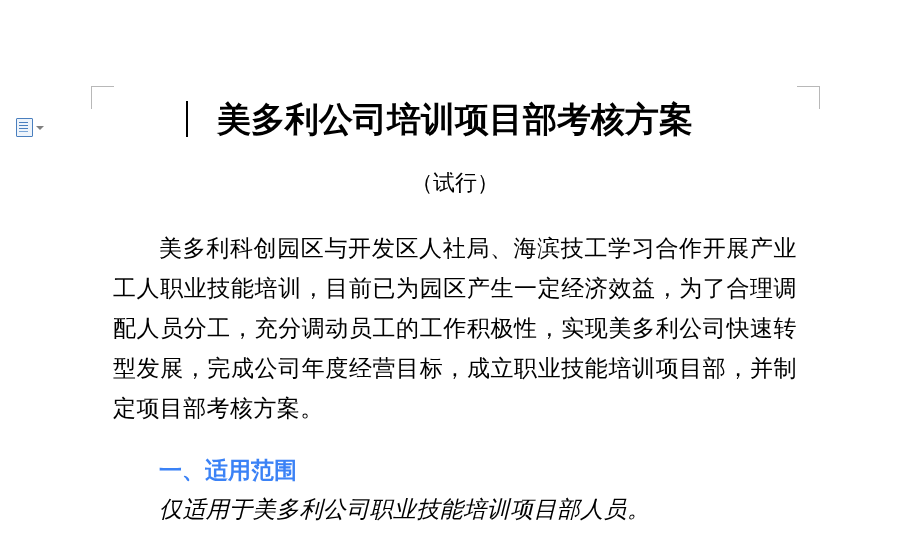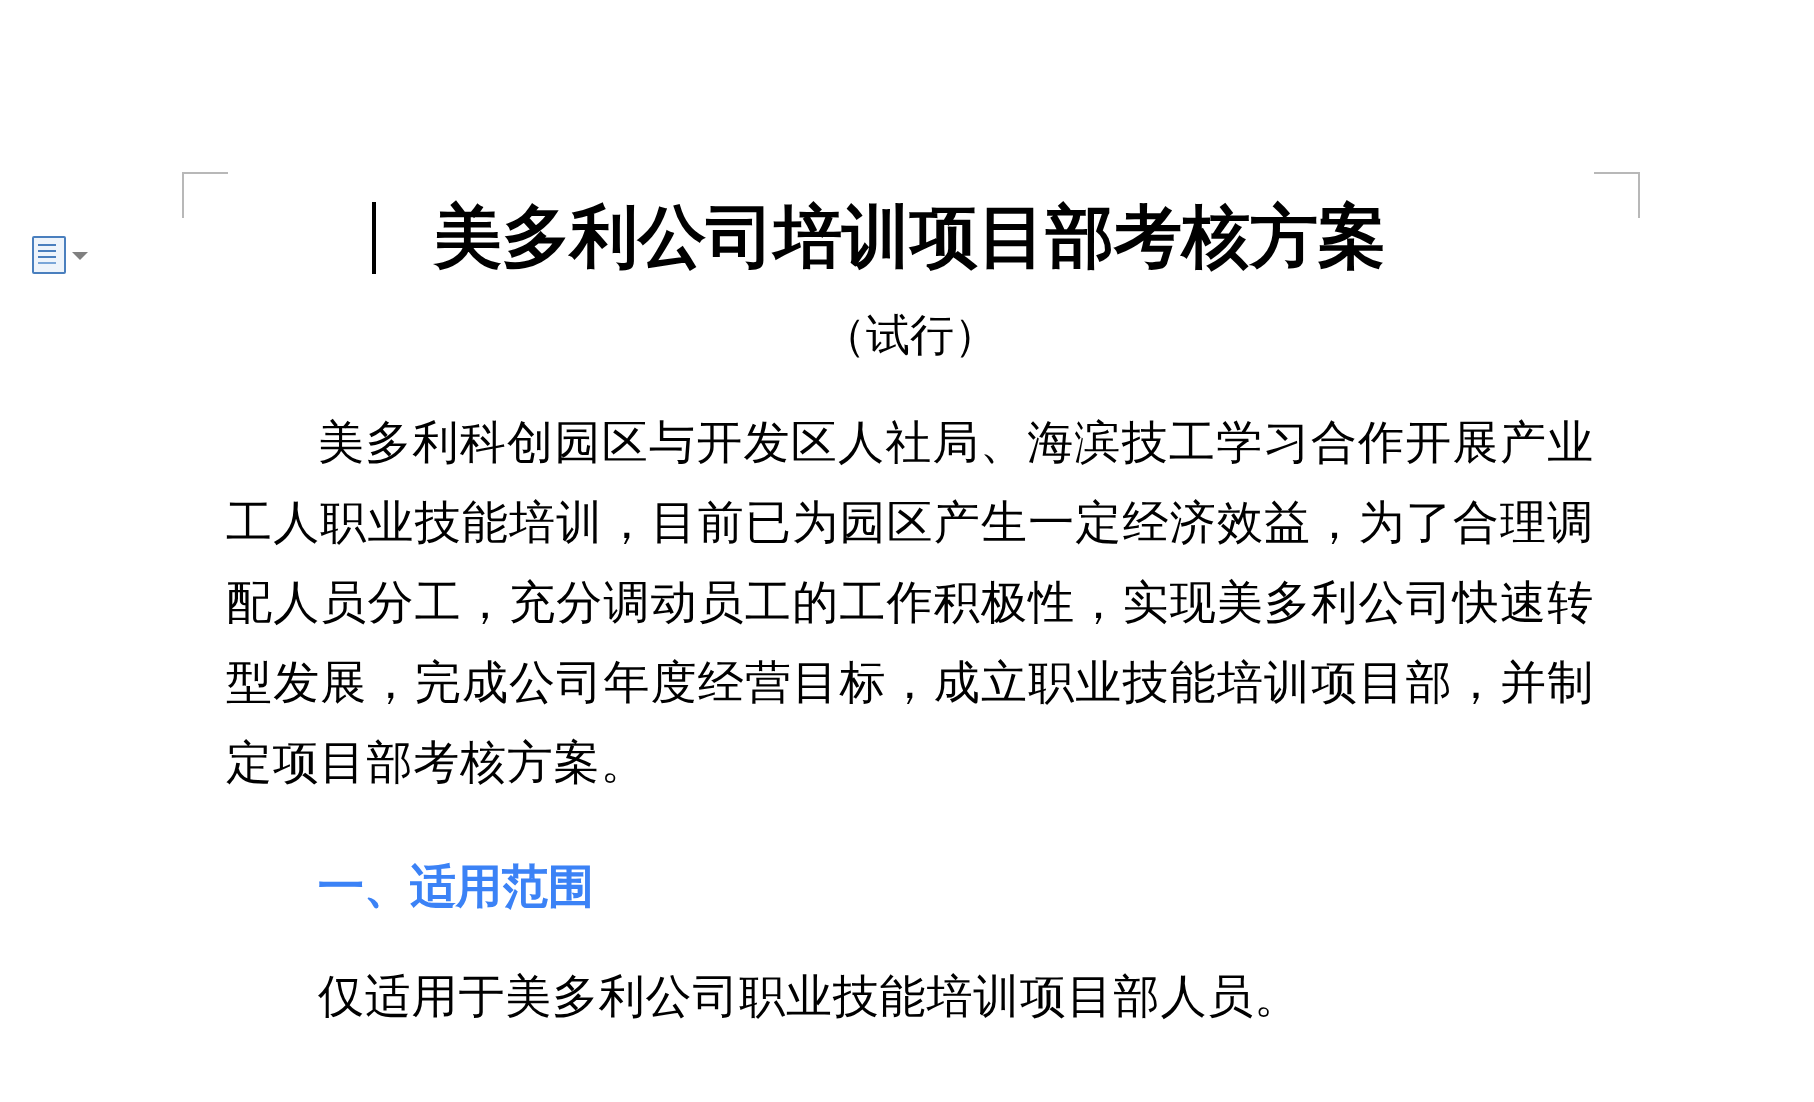--- a/index.html
+++ b/index.html
@@ -97,47 +97,48 @@
     height: 36px;
     background: #000000;
   }
 
   .doc-subtitle {
     font-family: "DejaVu Sans", sans-serif;
     font-size: 22px;
     line-height: 34px;
     text-align: center;
     color: #000000;
-    margin-top: 10px;
+    margin-top: 24px;
   }
 
   .doc-para {
     font-family: "DejaVu Sans", sans-serif;
     font-size: 23px;
     line-height: 40px;
     color: #000000;
     text-align: justify;
     text-justify: inter-ideograph;
     text-indent: 46px;
-    margin-top: 16px;
+    margin-top: 28px;
     letter-spacing: 0.4px;
   }
 
   .doc-heading {
     font-family: "DejaVu Sans", sans-serif;
     font-weight: bold;
     font-size: 23px;
     line-height: 38px;
     color: #3b82f6;
     text-indent: 46px;
     margin-top: 2px;
   }
 
   .doc-para.tight {
-    margin-top: 16px;
+    margin-top: 0px;
+    font-style: italic;
   }
 </style>
 </head>
 <body>
 
 <div id="page">
 
   <div class="corner-mark tl"></div>
   <div class="corner-mark tr"></div>
 

